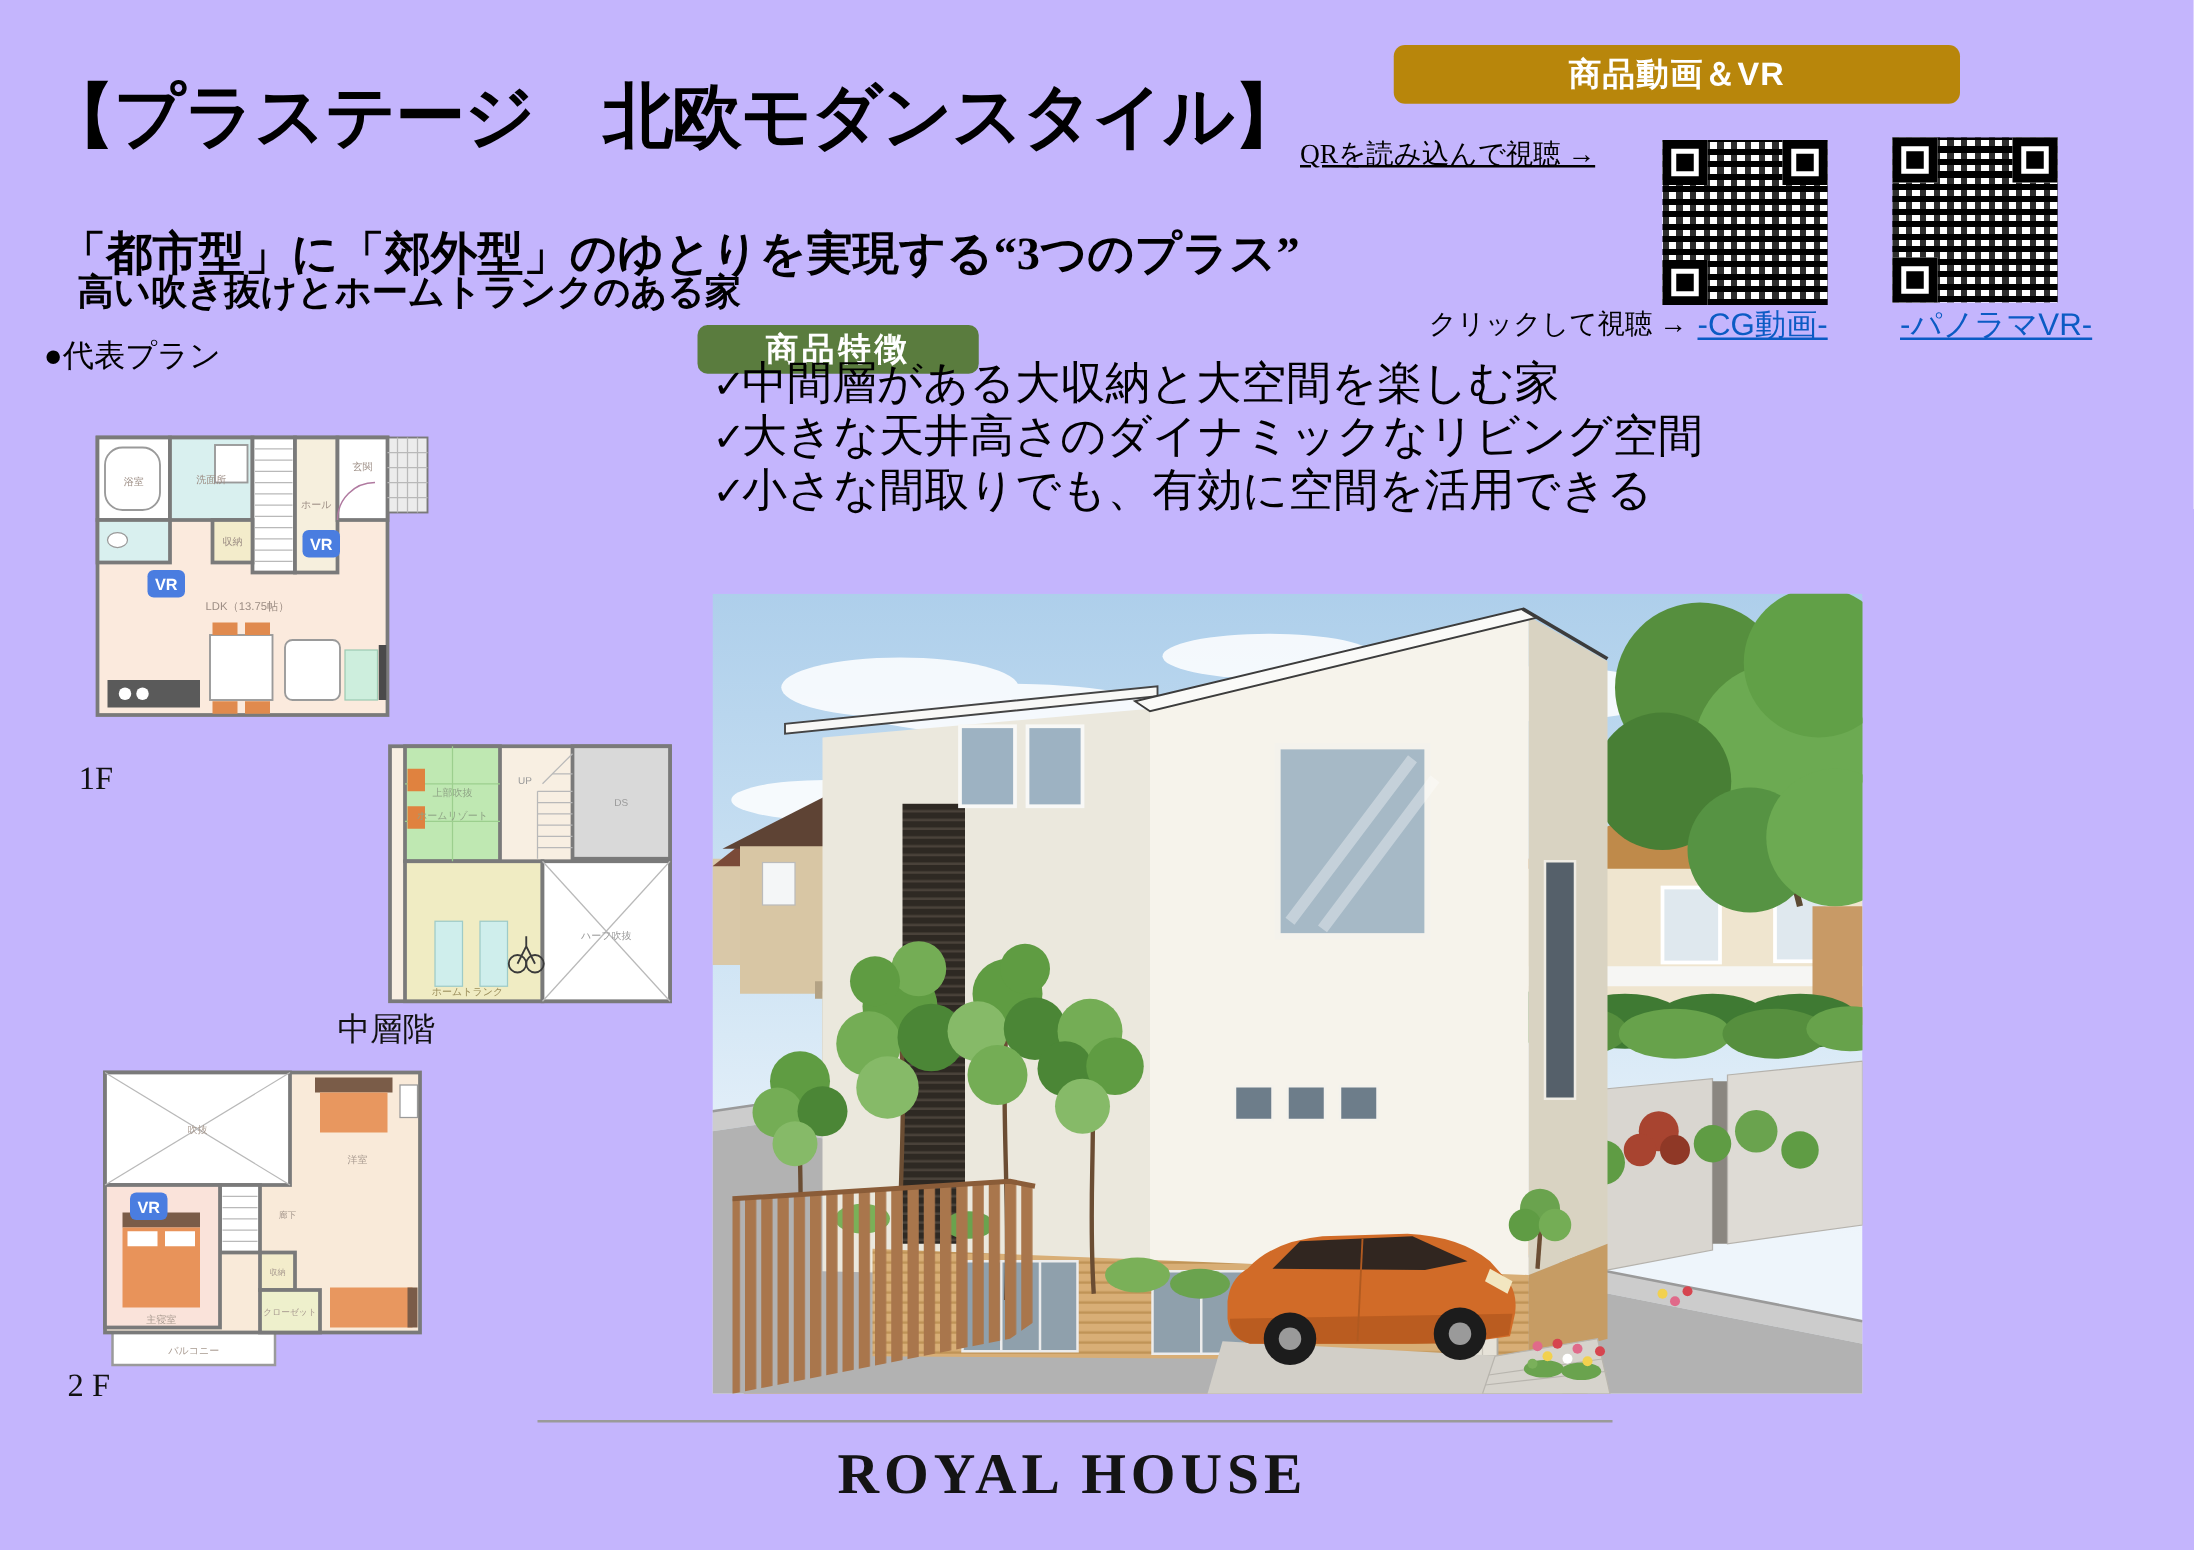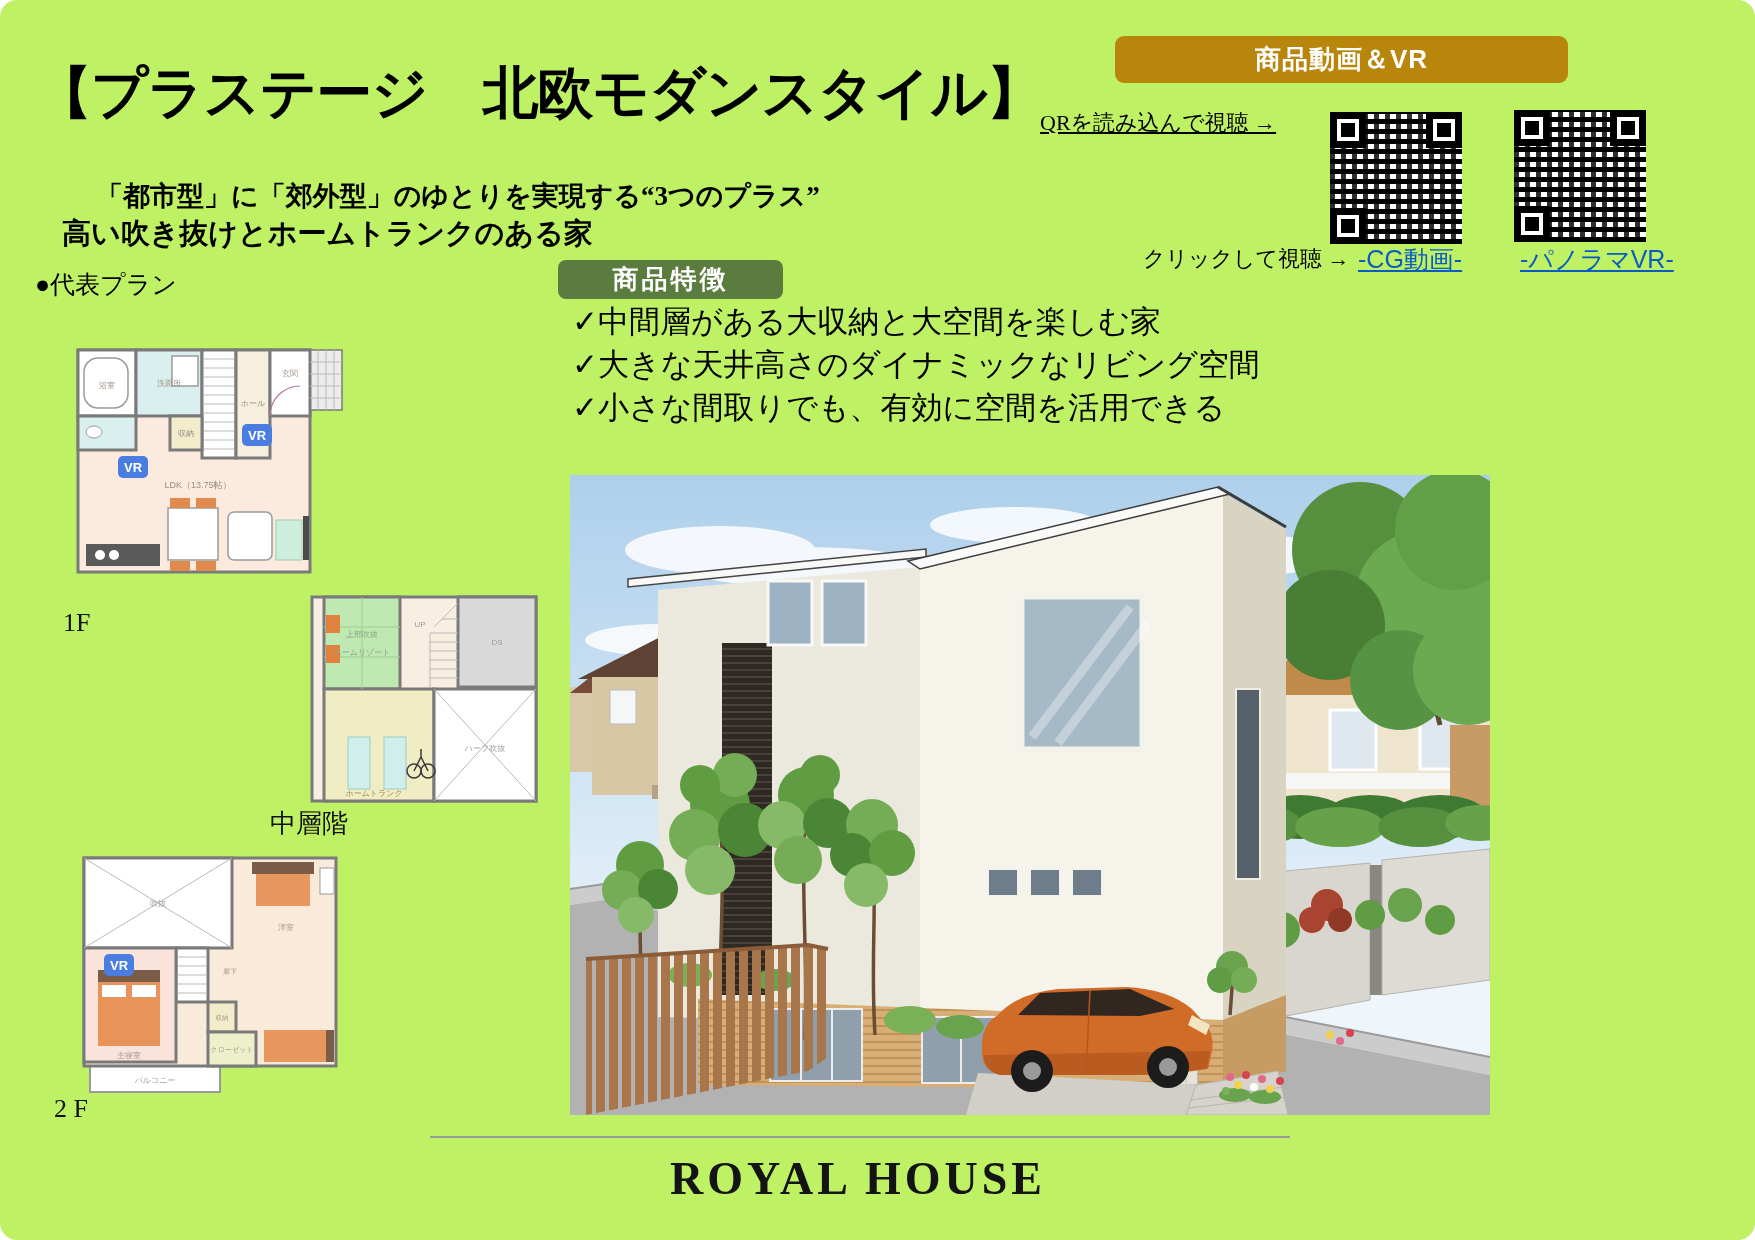--- a/index.html
+++ b/index.html
@@ -1,22 +1,22 @@
 <!DOCTYPE html>
 <html><head>
 <meta charset="utf-8">
 <style>
   html,body{margin:0;padding:0;background:#fff;}
-  .page{position:relative;width:1755px;height:1240px;background:#bef264;overflow:hidden;
-        font-family:"Liberation Sans",sans-serif;color:#000;border-radius:17px;}
+  .page{position:relative;width:1755px;height:1240px;background:#c4b5fd;overflow:hidden;
+        font-family:"Liberation Sans",sans-serif;color:#000;}
   
   .title{position:absolute;left:36px;top:56px;font-size:56px;font-weight:bold;
          letter-spacing:-1px;font-family:"Liberation Sans",sans-serif;white-space:nowrap;}
-  .subtitle1{position:absolute;left:48px;top:178px;font-size:27px;font-weight:bold;
-         font-family:"Liberation Serif",serif;white-space:nowrap;margin-left:48px;}
+  .subtitle1{position:absolute;left:48px;top:178px;font-size:37px;font-weight:bold;
+         font-family:"Liberation Serif",serif;white-space:nowrap;}
   .subtitle2{position:absolute;left:62px;top:214px;font-size:29px;font-weight:bold;
          font-family:"Liberation Serif",serif;white-space:nowrap;}
   
   .media-banner{position:absolute;left:1115px;top:36px;width:453px;height:47px;
          background:#b8860b;border-radius:9px;color:#fff;font-size:26px;font-weight:bold;
          display:flex;align-items:center;justify-content:center;letter-spacing:1px;}
   .qr-caption{position:absolute;left:1040px;top:108px;font-size:22px;
          font-family:"Liberation Serif",serif;text-decoration:underline;white-space:nowrap;}
   .click-caption{position:absolute;left:1143px;top:244px;font-size:22px;
          font-family:"Liberation Serif",serif;white-space:nowrap;text-align:center;}
@@ -30,22 +30,22 @@
   .qr-eye::after{content:"";position:absolute;inset:4px;background:#000;}
   .qr-eye.tl{left:0;top:0}.qr-eye.tr{right:0;top:0}.qr-eye.bl{left:0;bottom:0}
   .media-link{position:absolute;top:243px;font-size:25px;font-family:Liberation Sans, sans-serif;
       color:#0b5bc4;text-decoration:underline;white-space:nowrap;cursor:pointer;}
   .link-cg{left:1358px;}
   .link-vr{left:1520px;}
   
   .feat-banner{position:absolute;left:558px;top:260px;width:225px;height:39px;background:#5a7c3e;
       border-radius:8px;color:#fff;font-size:26px;font-weight:bold;display:flex;align-items:center;
       justify-content:center;letter-spacing:3px;}
-  .feat-list{position:absolute;left:572px;top:300px;font-size:31px;line-height:43px;
-      font-family:Liberation Sans, sans-serif;white-space:nowrap;}
+  .feat-list{position:absolute;left:572px;top:287px;font-size:36px;line-height:43px;
+      font-family:Liberation Mono, monospace;white-space:nowrap;}
   
   .rep-plan{position:absolute;left:35px;top:268px;font-size:25px;font-family:"Liberation Serif",serif;}
   .floor-label{position:absolute;font-size:26px;font-family:"Liberation Serif",serif;color:#111;text-align:center;}
   .lbl-1f{left:63px;top:608px;}
   .lbl-mid{left:270px;top:806px;}
   .lbl-2f{left:54px;top:1094px;}
   .plan{position:absolute;}
   .plan-1f{left:70px;top:346px;}
   .plan-mid{left:308px;top:589px;}
   .plan-2f{left:80px;top:852px;}

